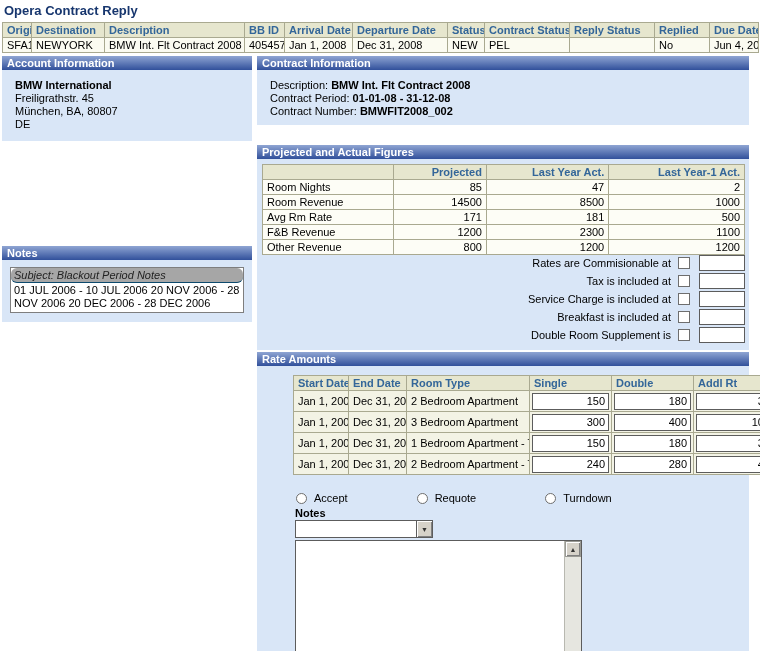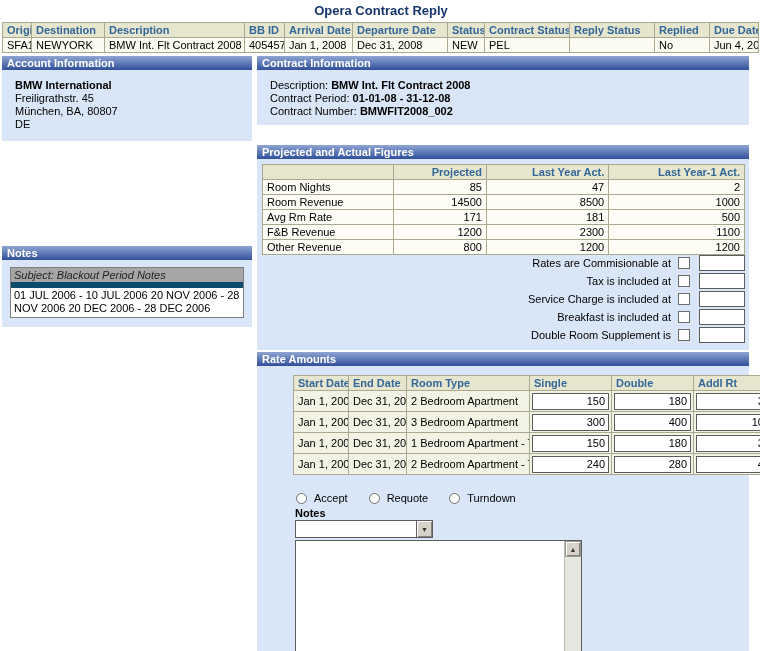--- a/index.html
+++ b/index.html
@@ -1,19 +1,19 @@
 <!DOCTYPE html>
 <html style="--bar-light: #8FA5D3; --bar-dark: #31509B; --panel-bg: #D9E6F7; --beige: #E6E6CE; --header-text: #336699; --table-border: #A9A990; --row-bg: #FBFBF1; --title: #17366E;"><head>
 <meta charset="utf-8">
 <style>
   * { margin:0; padding:0; box-sizing:border-box; }
   html,body { width:760px; background:#fff; font-family:"Liberation Sans", sans-serif; font-size:11px; color:#000; }
   .page { width:760px; height:651px; padding:3px 2px 0 2px; overflow:hidden; }
 
-  .page-title { color:var(--title,#17366E); font-size:13px; font-weight:bold; margin:0 0 4px 2px;text-align:center; }
+  .page-title { color:var(--title,#17366E); font-size:13px; font-weight:bold; margin:0 0 4px 2px; }
 
   table { border-collapse:collapse; }
   th, td { border:1px solid var(--table-border,#A9A990); padding:1px 4px; font-size:11px; white-space:nowrap; overflow:hidden; }
   th { background:var(--beige,#E6E6CE); color:var(--header-text,#336699); font-weight:bold; text-align:left; height:15px; }
 
   
   .summary-table { width:756px; table-layout:fixed; }
   .summary-table td { background:var(--row-bg,#FBFBF1); height:14px; }
 
   .columns { display:flex; gap:5px; margin-top:3px; }
@@ -39,32 +39,32 @@
   .proj-table th.num { text-align:right; }
   .opts { margin-left:auto; padding-top:1px; }
   .opt-row { display:flex; align-items:center; justify-content:flex-end; height:14px; margin-bottom:4px; }
   .opt-label { text-align:right; margin-right:7px; }
   .cb { width:12px; height:12px; background:#fff; border:1px solid #6E6E6E; display:inline-block; margin-right:9px; flex:0 0 auto; }
   .opt-input { width:46px; height:16px; border:1px solid #5C5C5C; background:#fff; font-size:11px; padding:0 3px; }
 
   
   .notes-body { padding:7px 8px 9px 8px; }
   .notes-box { border:1px solid #7E7E7E; background:#fff; }
-  .notes-subject { background:#A6A6A6; color:#222; font-style:italic; padding:1px 3px; border-bottom:6px solid #0c4a6e; }
+  .notes-subject { background:#A6A6A6; color:#222; font-style:italic; padding:1px 3px; border-bottom:1px solid #0c4a6e;border-radius:6px; }
   .notes-text { padding:1px 3px 2px 3px; line-height:13px; }
 
   
   .rate-wrap { padding:9px 4px 4px 5px; }
   .rate-table { width:483px; table-layout:fixed; }
   .rate-table td { background:#F3F3E5; height:21px; }
   .rate-input { width:100%; height:17px; border:1px solid #5C5C5C; background:#fff; text-align:right; font-size:11px; padding:0 3px; display:block; }
   .rate-table td.inp { padding:1px 2px; }
 
   
-  .radio-row { display:flex; align-items:center; margin:13px 0 0 8px; }
+  .radio-row { display:flex; align-items:center; margin:13px 0 0 8px;gap:48px; }
   .radio { width:11px; height:11px; border:1px solid #6E6E6E; border-radius:50%; background:#fff; display:inline-block; margin-right:7px; }
   .radio-item { display:flex; align-items:center; margin-right:21px; }
   .form-notes-label { font-weight:bold; margin:3px 0 1px 7px; }
   .dropdown { width:138px; height:18px; margin-left:7px; border:1px solid #5C5C5C; background:#fff; display:flex; }
   .dd-value { flex:1; line-height:16px; padding-left:3px; }
   .dd-btn { width:16px; background:#D6D2C9; border-left:1px solid #5C5C5C; box-shadow:inset 1px 1px 0 #fff, inset -1px -1px 0 #808080;
             display:flex; align-items:center; justify-content:center; font-size:7px; color:#333; }
   .textbox { width:287px; height:183px; margin:2px 0 0 7px; border:1px solid #5C5C5C; background:#fff; display:flex; }
   .textbox textarea { flex:1; border:none; outline:none; resize:none; background:transparent; font-family:"Liberation Sans",sans-serif; font-size:11px; padding:2px; }
   .vscroll { width:17px; background:#E6E6E0; border-left:1px solid #B8B8B0; display:flex; flex-direction:column; justify-content:space-between; }

